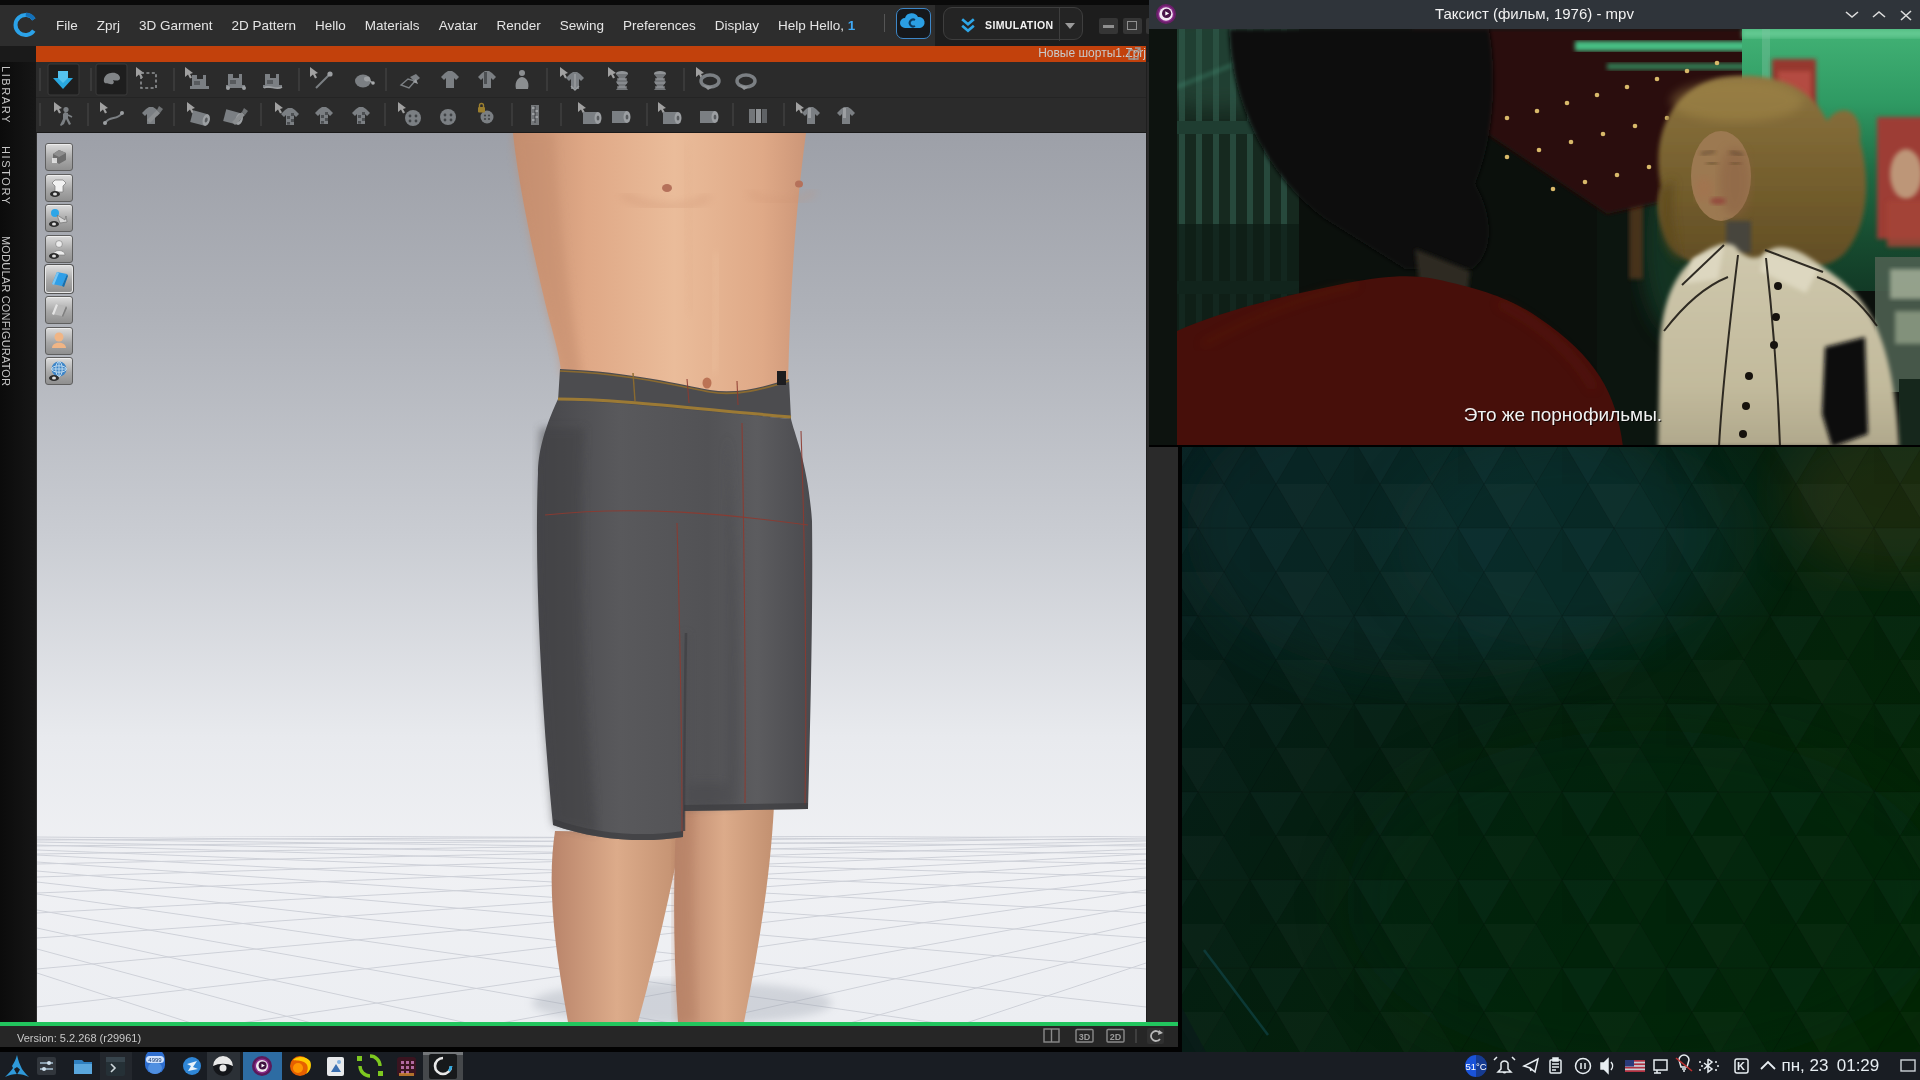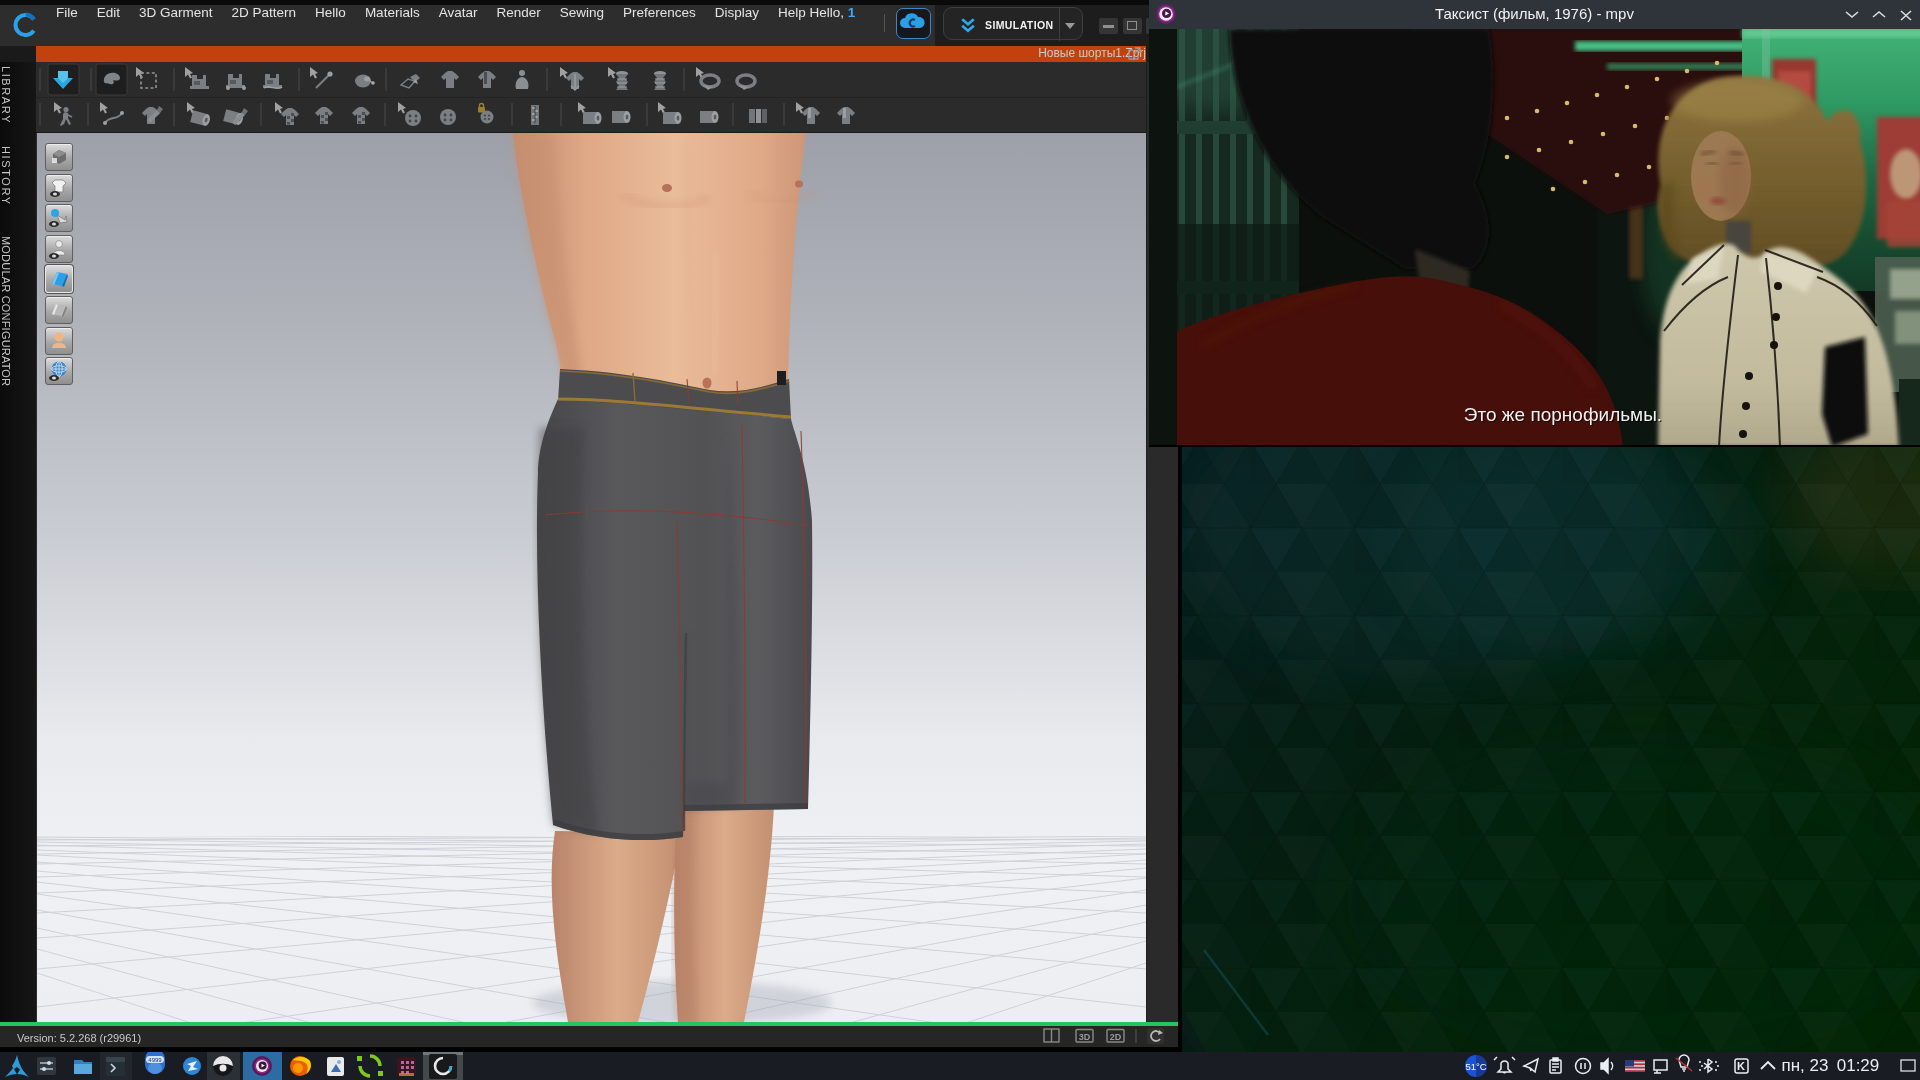--- a/index.html
+++ b/index.html
@@ -7,21 +7,21 @@
   .abs { position:absolute; }
   #stage { position:relative; width:1920px; height:1080px; }
 
   
   #wall { left:1146px; top:0; width:774px; height:1052px; }
 
   
   #clo { left:0; top:0; width:1182px; height:1047px; background:#2b2b2b; border-right:4px solid #020202; }
   #menubar { left:0; top:0; width:1178px; height:46px; background:#2d2d2d; }
   #menutop { left:0; top:0; width:1178px; height:5px; background:#0a0a0a; }
-  #menuitems { left:56px; top:5px; height:41px; display:flex; gap:19px; color:#e4e4e4; font-size:13.5px; }
+  #menuitems { left:56px; top:5px; height:41px; display:flex; align-items:center; gap:19px; color:#e4e4e4; font-size:13.5px; }
   #simpanel { left:935px; top:5px; width:243px; height:57px; background:#1d1d1d; }
   #titlerow { left:36px; top:46px; width:1110px; height:16px; background:#c2410c; color:#c9c9c9; font-size:12px; text-align:right; line-height:15px; }
   #titlecorner { left:0; top:46px; width:36px; height:16px; background:#1a1a1a; }
   #toolbar1 { left:36px; top:62px; width:1110px; height:36px; background:#2b2b2b; border-bottom:1px solid #242424; }
   #toolbar2 { left:36px; top:98px; width:1110px; height:35px; background:#2b2b2b; border-bottom:1px solid #1a1a1a; }
   #leftbar { left:0; top:62px; width:36px; height:964px; background:linear-gradient(90deg,#0b0b0b,#161616); }
   .vlabel { position:absolute; left:0; width:36px; color:#c6c6c6; font-size:11px; letter-spacing:1.6px; writing-mode:vertical-lr; }
   #viewport { left:37px; top:133px; width:1109px; height:889px; background:linear-gradient(#9da0a8 0%, #aeb1b8 20%, #c9ccd2 45%, #e8eaee 68%, #f0f1f4 82%, #eceef2 100%); }
   #rightstrip { left:1146px; top:62px; width:32px; height:964px; background:#2a2a2a; border-left:1px solid #1f1f1f; }
   #statusbar { left:0; top:1022px; width:1178px; height:25px; border-top:4px solid #22c55e; background:#262626; color:#c8c8c8; font-size:11px; }
@@ -80,21 +80,21 @@
       <path d="M 58,950 L 122,1035" stroke="#124a50" stroke-width="2.5" opacity="0.6"></path>
       <path d="M 10,960 L 60,1052 L 0,1052 L 0,960 Z" fill="#081a1a" opacity="0.7"></path>
     </svg>
   </div>
 
   <div id="clo" class="abs">
     <div id="menubar" class="abs"></div>
     <div id="menutop" class="abs"></div>
     <div id="menuitems" class="abs">
       <span>File</span>
-        <span>Edit</span>
+        <span>Zprj</span>
         <span>3D Garment</span>
         <span>2D Pattern</span>
         <span>Hello</span>
         <span>Materials</span>
         <span>Avatar</span>
         <span>Render</span>
         <span>Sewing</span>
         <span>Preferences</span>
         <span>Display</span>
         <span>Help Hello, <b style="color:#3fa9f5;font-weight:bold">1</b></span>

